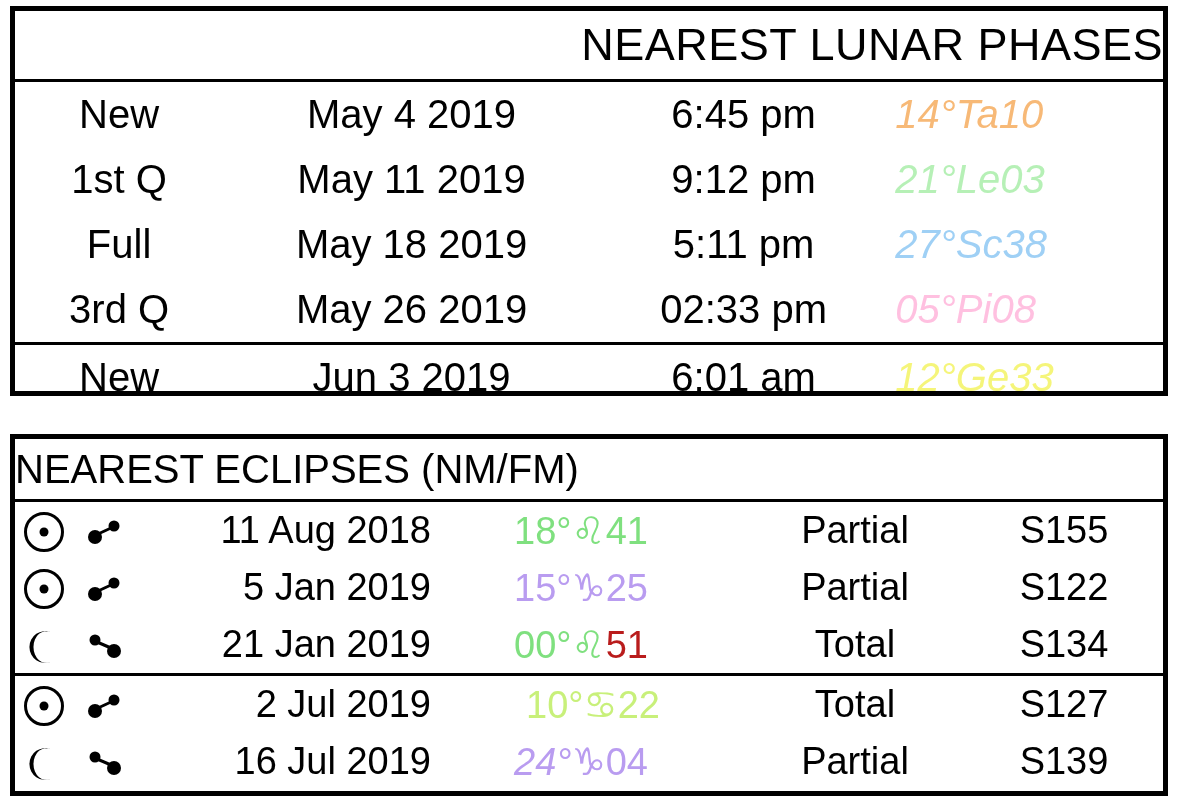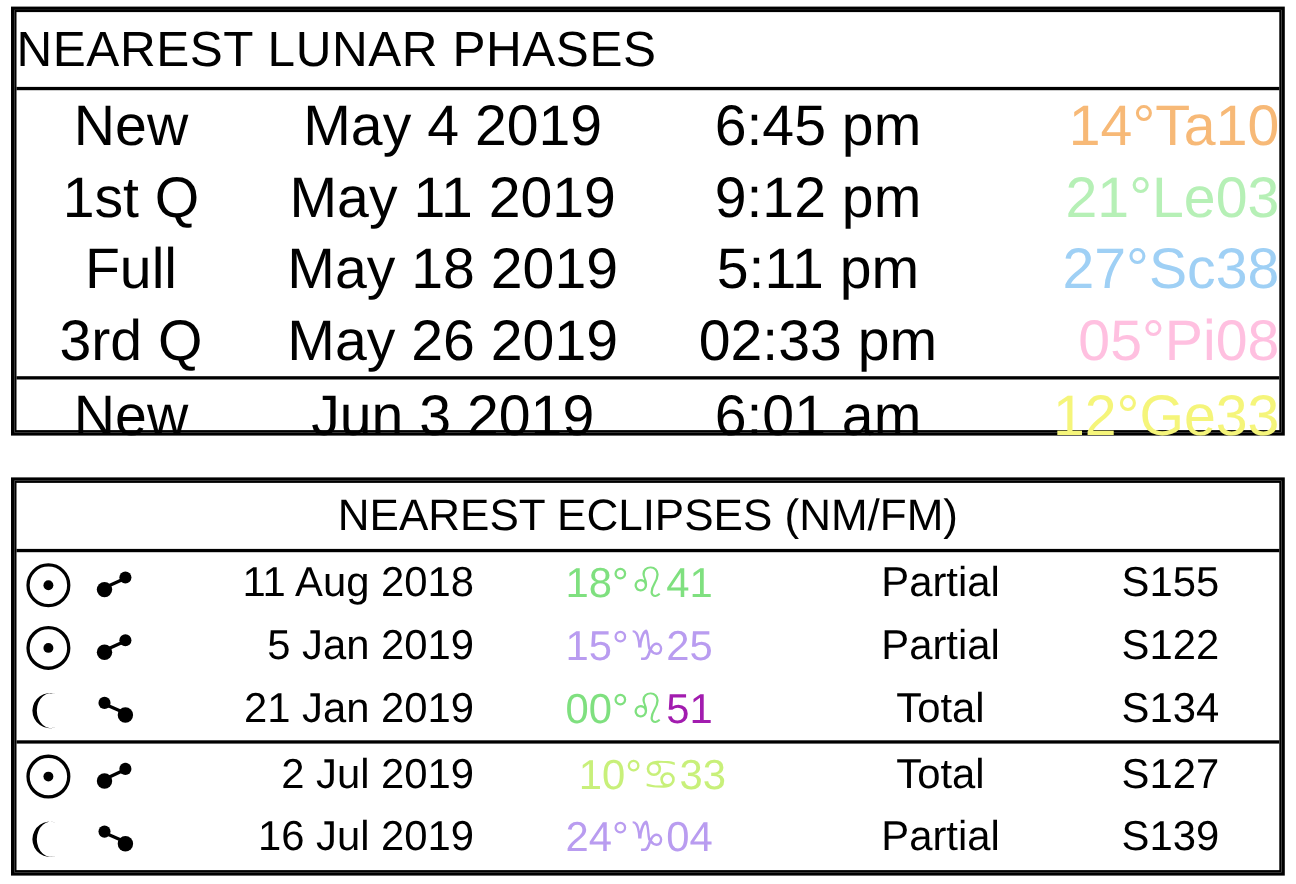--- a/index.html
+++ b/index.html
@@ -39,57 +39,56 @@
   #phases-panel {
     left: 10px;
     top: 6px;
     width: 1158px;
     height: 390px;
   }
 
   .phase-title {
     height: 68px;
     line-height: 68px;
-    text-align: left;
+    text-align: right;
     font-size: 45px;
     letter-spacing: 0.5px;
     border-bottom: 3px solid #000000;
     white-space: nowrap;
   }
 
   .phase-rows {
     display: block;
   }
   .phase-row {
     display: flex;
     align-items: center;
     height: 65px;
-    font-size: 52px;
+    font-size: 40px;
     white-space: nowrap;
   }
   .phase-row.sep {
     border-top: 3px solid #000000;
   }
   .c-phase   { width: 210px; text-align: center; }
   .c-date    { width: 380px; text-align: center; }
   .c-time    { width: 290px; text-align: center; }
-  .c-pos     { width: 270px; text-align: right; padding-left: 8px; }
+  .c-pos     { width: 270px; text-align: left; padding-left: 8px; font-style: italic; }
 
   
   #eclipse-panel {
     left: 10px;
     top: 434px;
     width: 1158px;
     height: 362px;
   }
 
   .ecl-title {
     height: 60px;
     line-height: 60px;
-    text-align: center;
     font-size: 40px;
     border-bottom: 3px solid #000000;
     white-space: nowrap;
   }
 
   .ecl-row {
     display: flex;
     align-items: center;
     height: 57px;
     font-size: 38px;
@@ -231,38 +230,38 @@
           </div>
           <div class="e-node">
             <svg class="node-icon" width="40" height="30" viewBox="0 0 40 30" aria-hidden="true">
               <circle cx="11" cy="8" r="5.5" fill="#000"></circle>
               <circle cx="30" cy="19" r="7" fill="#000"></circle>
               <line x1="13" y1="10" x2="27" y2="16" stroke="#000" stroke-width="3"></line>
             </svg>
           </div>
           <div class="e-date">21 Jan 2019</div>
           <div class="e-pos">
-            <span style="color: rgb(127, 224, 127); margin-top: 10px;">00°</span><span class="glyph" style="color: rgb(127, 224, 127);">♌</span><span style="color: #a21caf;">51</span>
+            <span style="color: rgb(127, 224, 127); margin-top: 10px;">00°</span><span class="glyph" style="color: rgb(127, 224, 127);">♌</span><span style="color: #b91c1c;">51</span>
           </div>
           <div class="e-type">Total</div>
           <div class="e-saros">S134</div>
         </div>
 
         <div class="ecl-row sep">
           <div class="e-lum"><span class="sun-icon"></span></div>
           <div class="e-node">
             <svg class="node-icon" width="40" height="30" viewBox="0 0 40 30" aria-hidden="true">
               <circle cx="11" cy="19" r="7" fill="#000"></circle>
               <circle cx="30" cy="8" r="5.5" fill="#000"></circle>
               <line x1="14" y1="16" x2="27" y2="10" stroke="#000" stroke-width="3"></line>
             </svg>
           </div>
           <div class="e-date">2 Jul 2019</div>
           <div class="e-pos">
-            <span style="color: rgb(200, 240, 122); margin-left: 24px;">10°</span><span class="glyph" style="color: rgb(200, 240, 122);">♋</span><span style="color: rgb(200, 240, 122);">33</span>
+            <span style="color: rgb(200, 240, 122); margin-left: 24px;">10°</span><span class="glyph" style="color: rgb(200, 240, 122);">♋</span><span style="color: rgb(200, 240, 122);">22</span>
           </div>
           <div class="e-type">Total</div>
           <div class="e-saros">S127</div>
         </div>
 
         <div class="ecl-row">
           <div class="e-lum">
             <span class="moon-icon">
               <svg width="34" height="34" viewBox="0 0 34 34" aria-hidden="true">
                 <path d="M24 2 A16 16 0 1 0 24 32 A13 16 0 1 1 24 2 Z" fill="#000"></path>
@@ -271,21 +270,21 @@
           </div>
           <div class="e-node">
             <svg class="node-icon" width="40" height="30" viewBox="0 0 40 30" aria-hidden="true">
               <circle cx="11" cy="8" r="5.5" fill="#000"></circle>
               <circle cx="30" cy="19" r="7" fill="#000"></circle>
               <line x1="13" y1="10" x2="27" y2="16" stroke="#000" stroke-width="3"></line>
             </svg>
           </div>
           <div class="e-date">16 Jul 2019</div>
           <div class="e-pos">
-            <span style="color: rgb(185, 156, 240);">24°</span><span class="glyph" style="color: rgb(185, 156, 240);">♑</span><span style="color: rgb(185, 156, 240);">04</span>
+            <span style="color: rgb(185, 156, 240); font-style: italic;">24°</span><span class="glyph" style="color: rgb(185, 156, 240);">♑</span><span style="color: rgb(185, 156, 240);">04</span>
           </div>
           <div class="e-type">Partial</div>
           <div class="e-saros">S139</div>
         </div>
 
       </div>
     </div>
   </div>
 
 </div>

